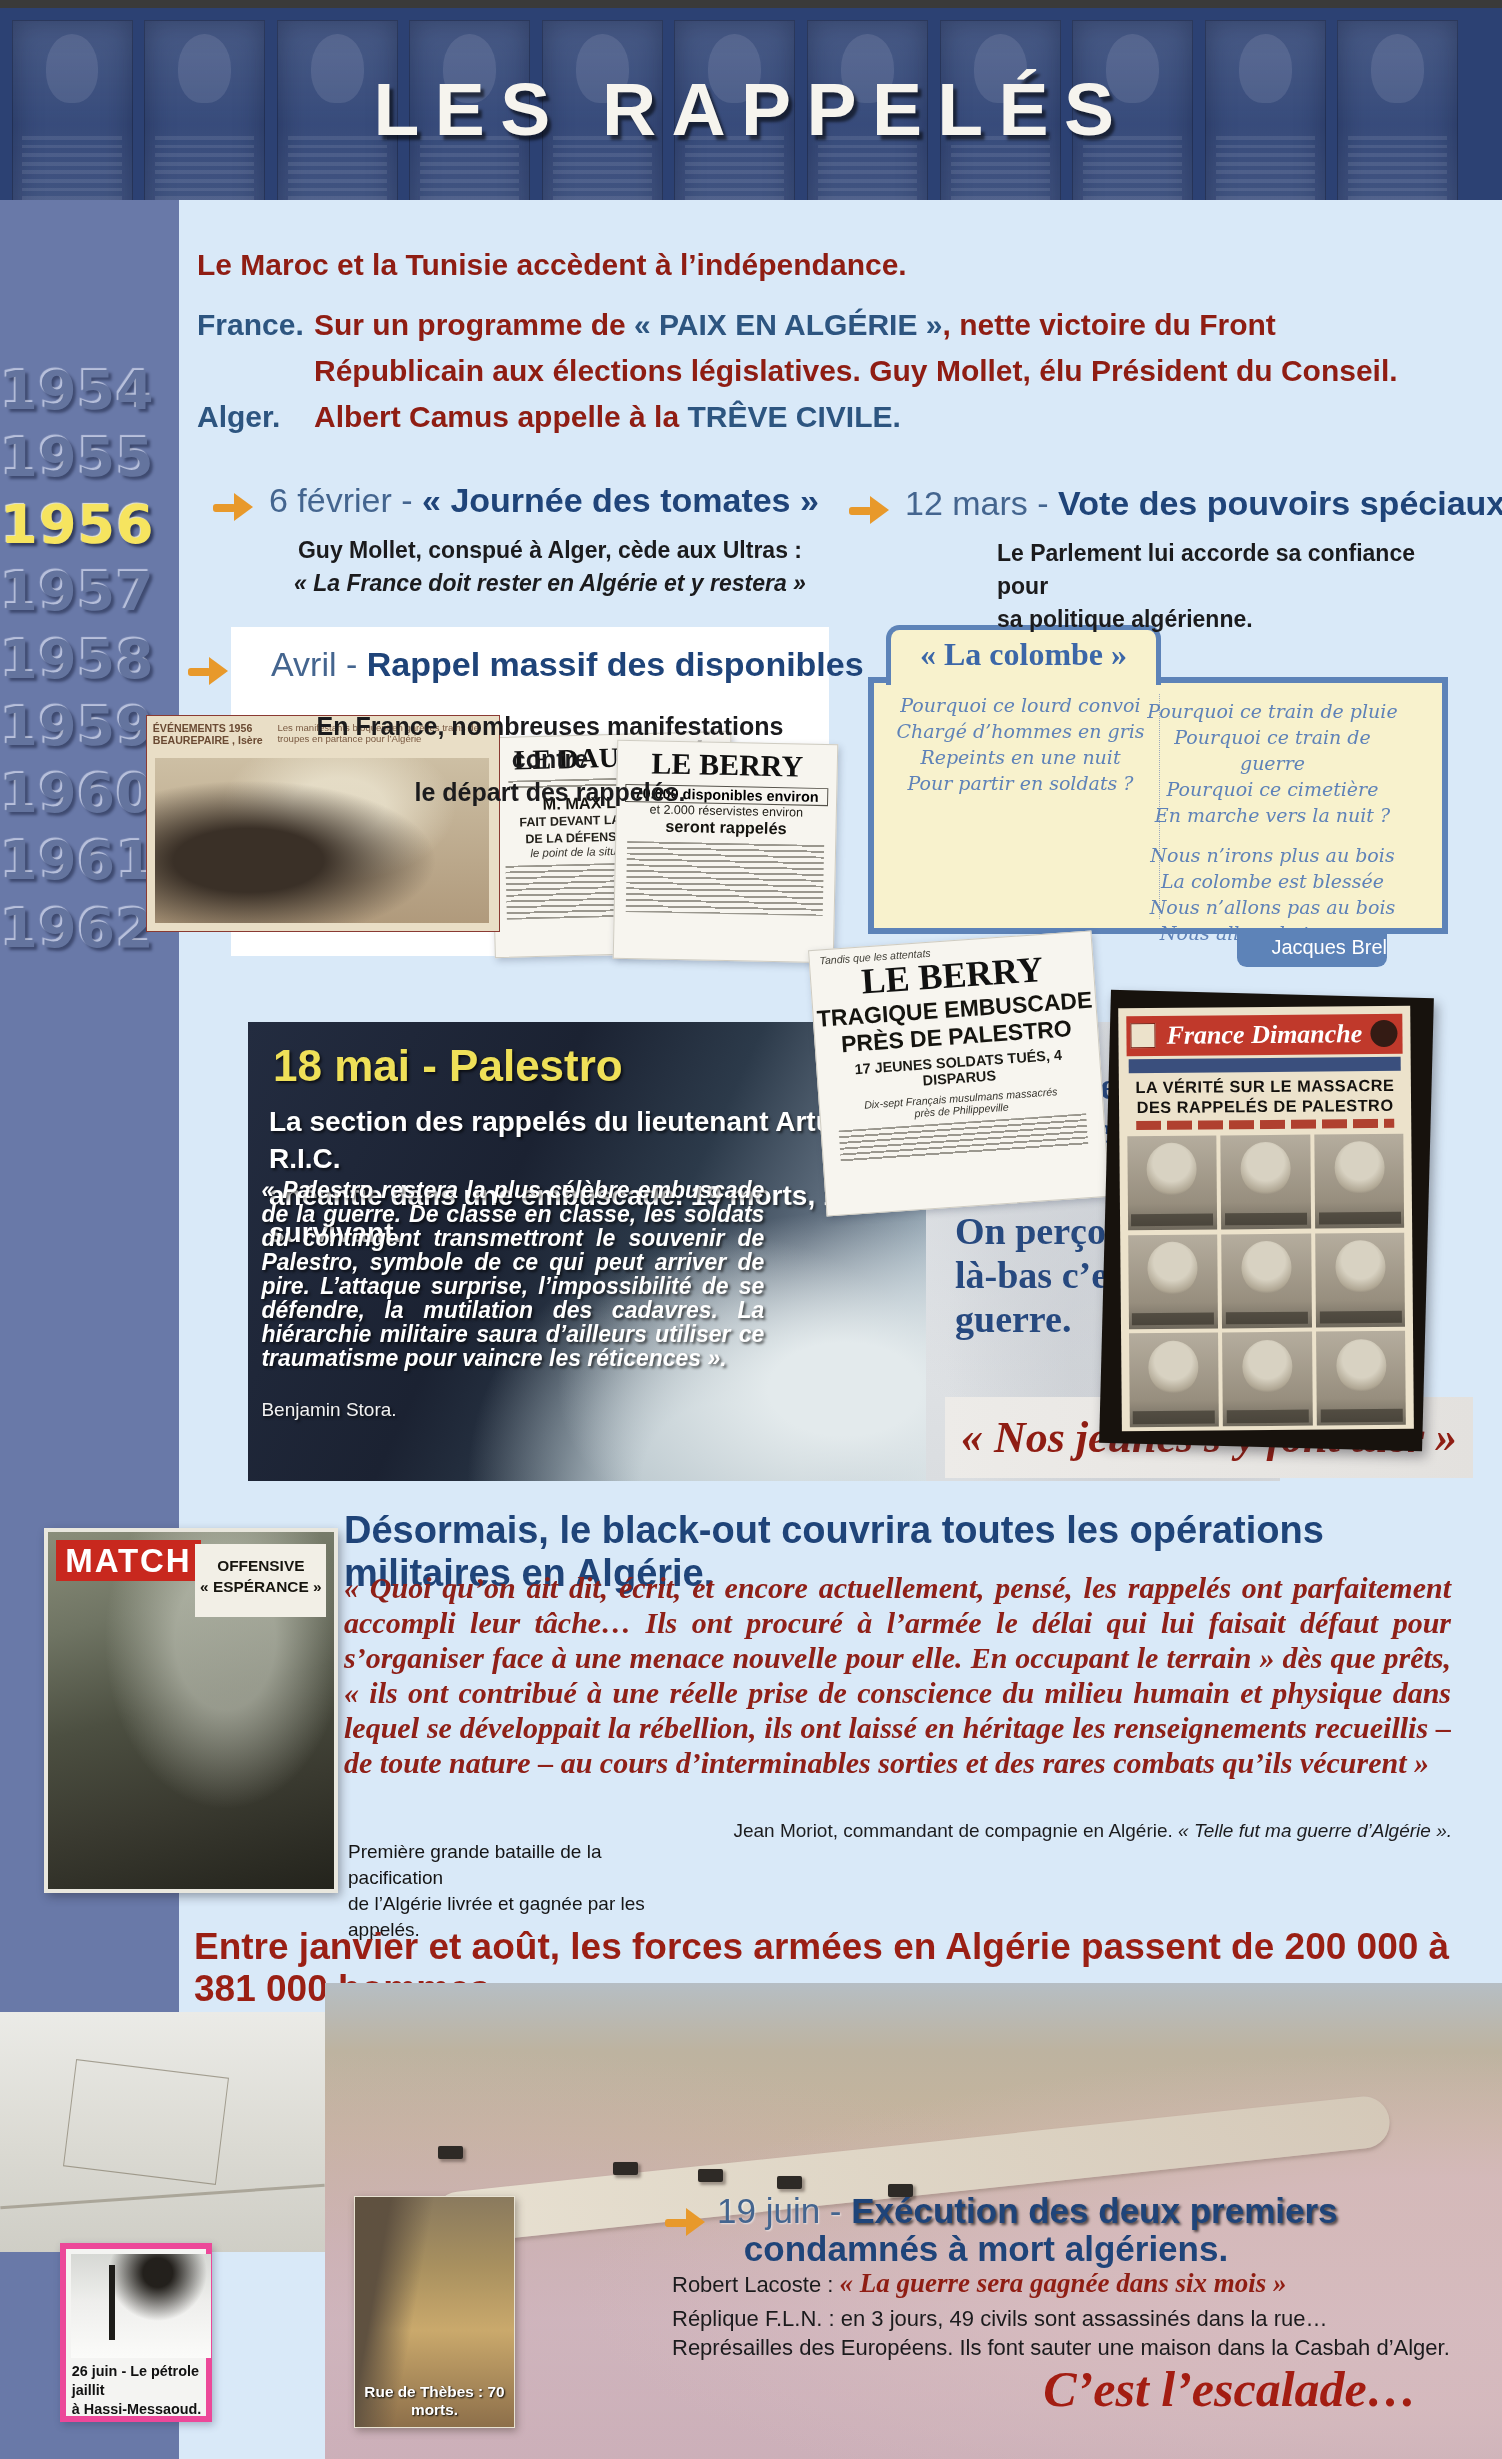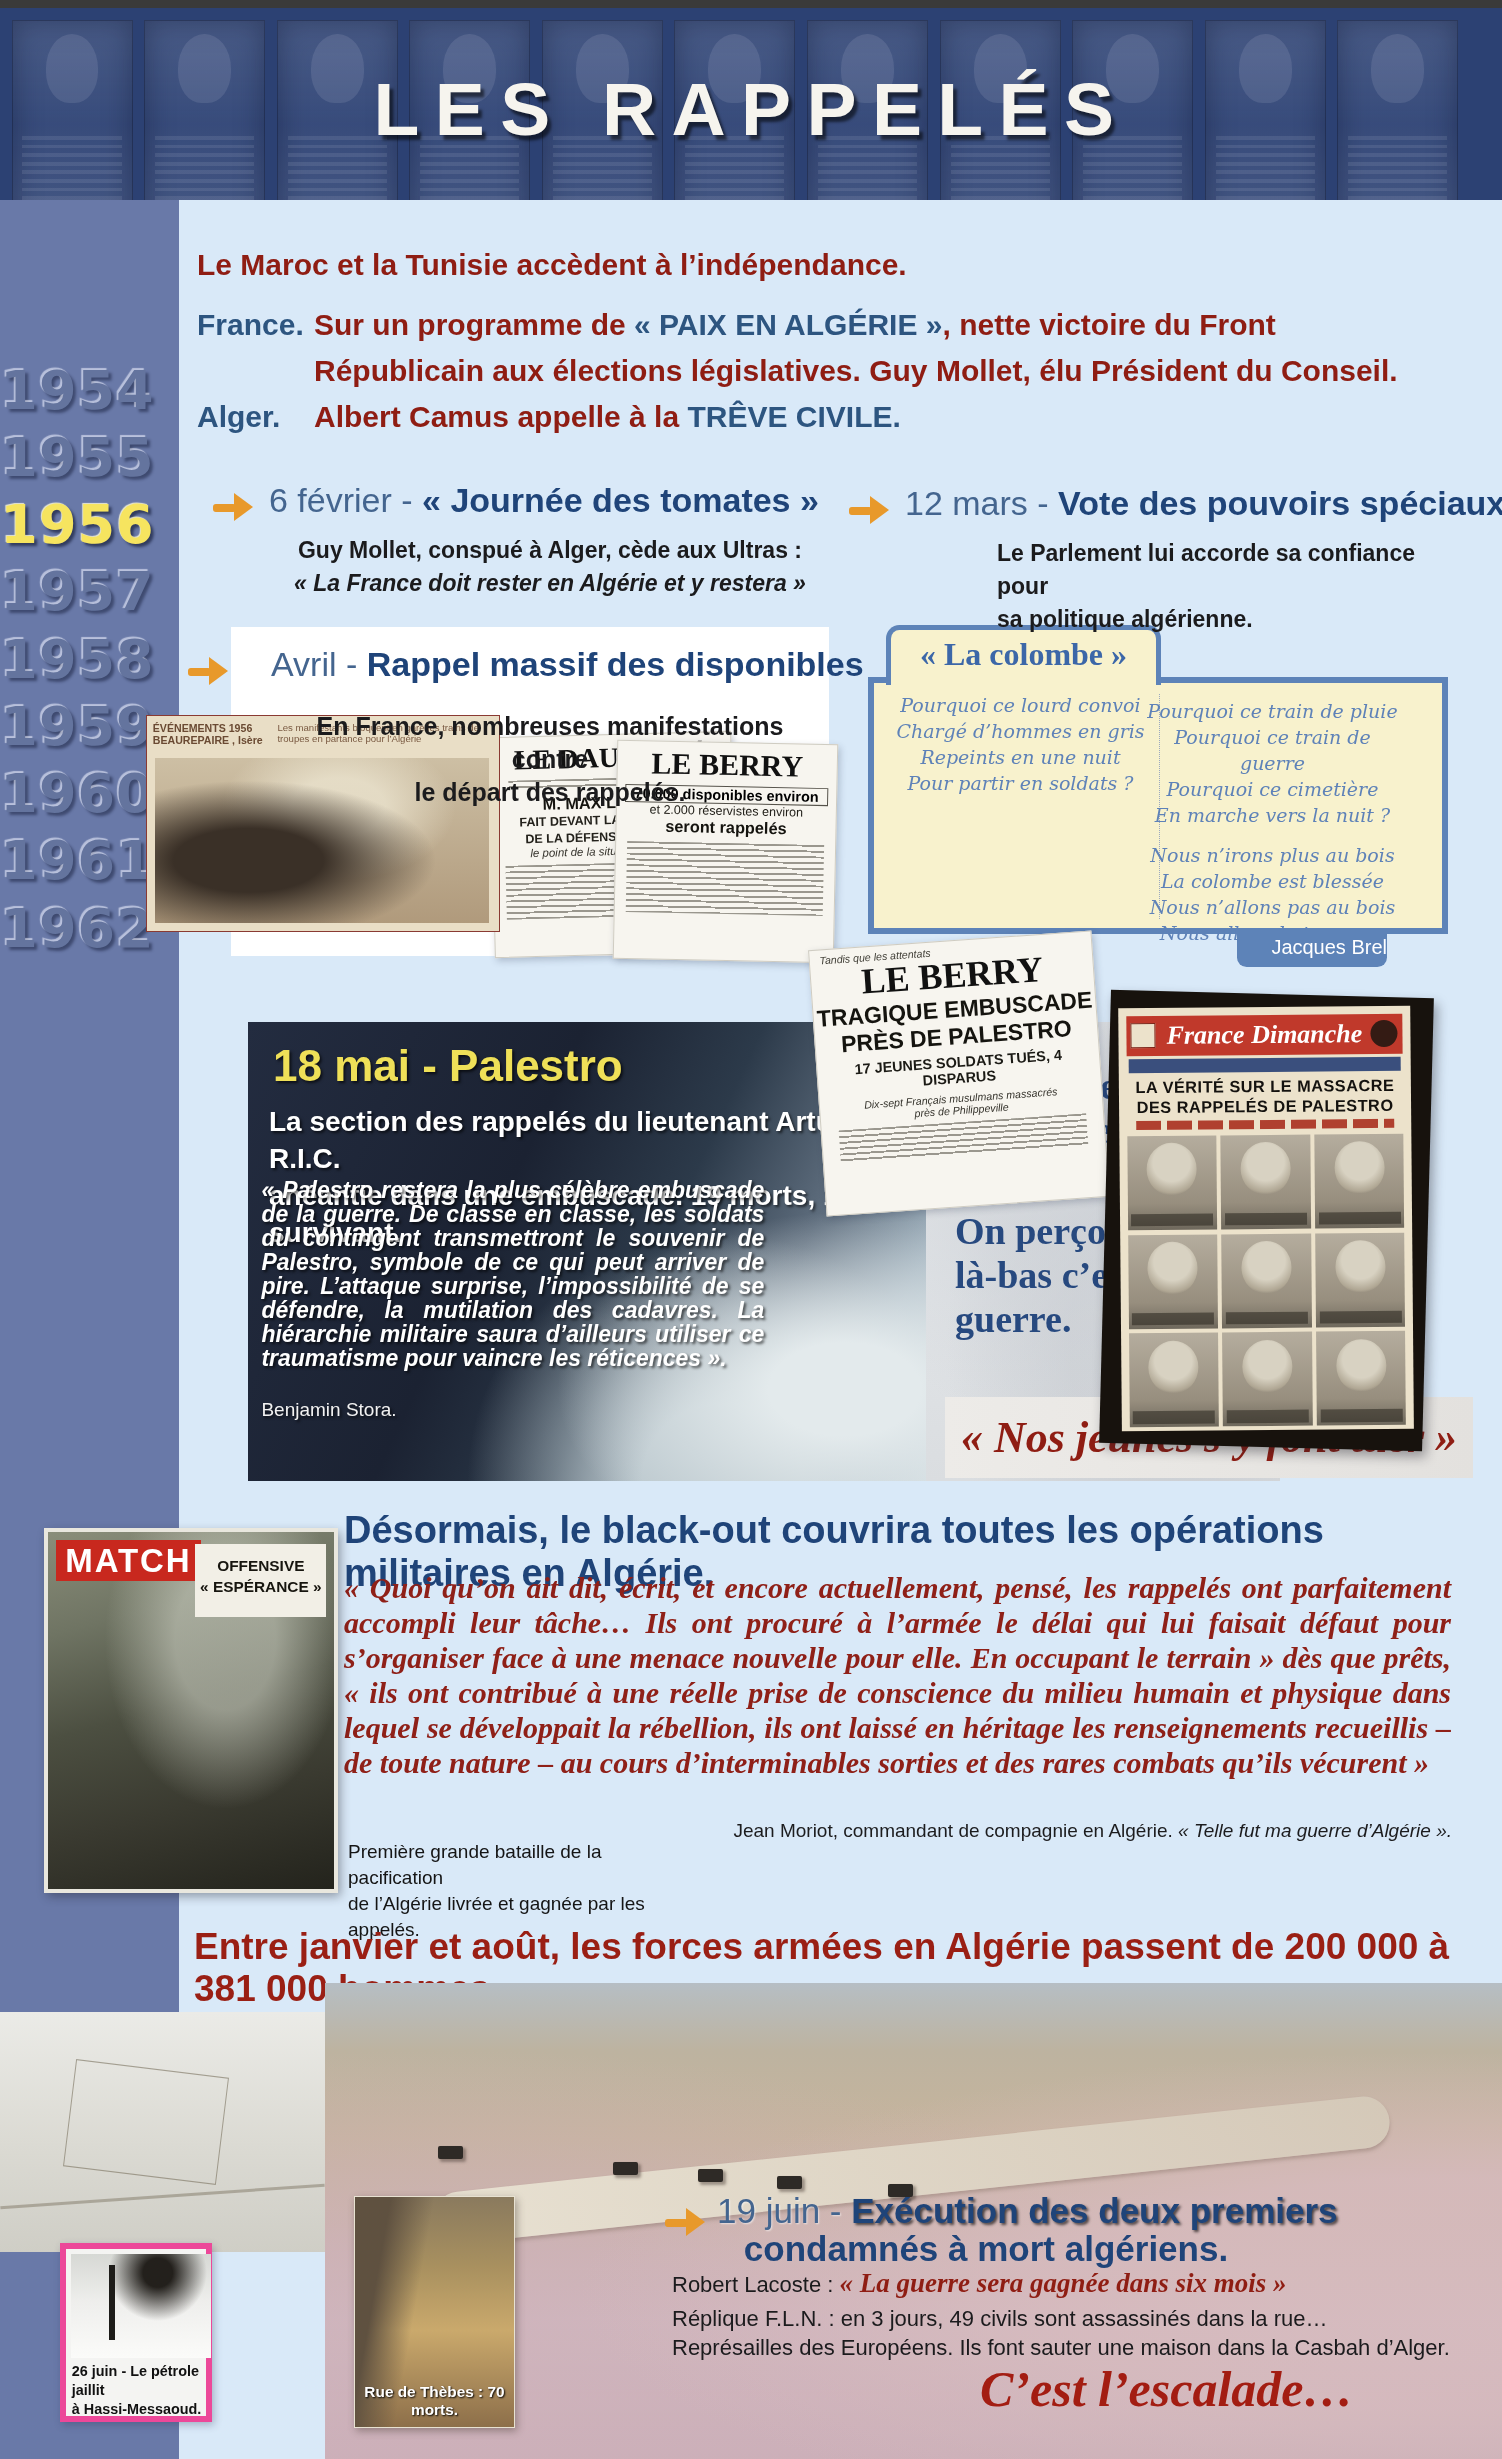--- a/index.html
+++ b/index.html
@@ -304,16 +304,16 @@
   <div class="arrow" style="left:665px;top:2200px">
       <div class="shaft"></div>
       <div class="head"></div>
     </div>
   <div class="evt-head shadowtext" style="left:717px;top:2183px;font-size:35px;color:#fff"><span class="evt-date" style="color:#44658f;text-shadow:1px 1px 1.9px rgba(255,255,255,.6)">19 juin - </span><span class="evt-title">Exécution des deux premiers</span></div>
   <div class="evt-head" style="left:717px;top:2221px;width:538px;text-align:center;font-size:35px"><span class="evt-title">condamnés à mort algériens.</span></div>
   <div style="position:absolute;left:672px;top:2260px;font-size:22px;color:#1b1b1d;white-space:nowrap;z-index:8"><span>Robert Lacoste : </span><span style="font-family:'Liberation Serif',serif;font-style:italic;font-weight:bold;font-size:27px;color:#8f1d13">« La guerre sera gagnée dans six mois »</span></div>
   <div style="position:absolute;left:672px;top:2298px;font-size:22px;color:#1b1b1d;white-space:nowrap;z-index:8">Réplique F.L.N. : en 3 jours, 49 civils sont assassinés dans la rue…</div>
   <div style="position:absolute;left:672px;top:2327px;font-size:22px;color:#1b1b1d;white-space:nowrap;z-index:8">Représailles des Européens. Ils font sauter une maison dans la Casbah d’Alger.</div>
 
-  <div style="position:absolute;left:980px;top:2352px;width:500px;text-align:left;font-family:'Liberation Serif',serif;font-style:italic;font-weight:bold;font-size:50px;color:#a31d12;z-index:8">C’est l’escalade…</div>
+  <div style="position:absolute;left:980px;top:2352px;width:500px;text-align:center;font-family:'Liberation Serif',serif;font-style:italic;font-weight:bold;font-size:50px;color:#a31d12;z-index:8">C’est l’escalade…</div>
 
 </div>
 
 
 </body></html>

